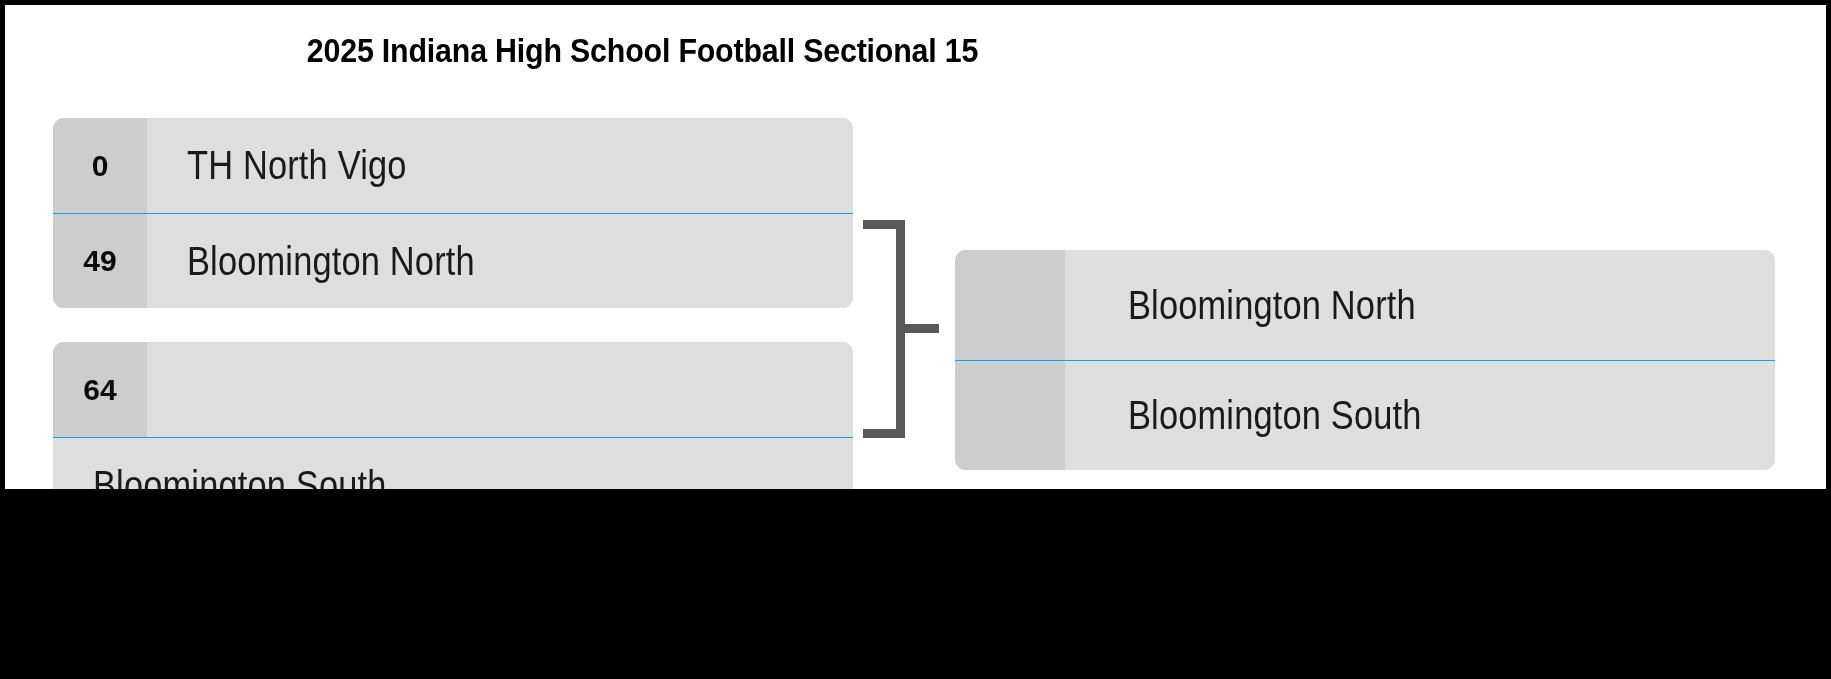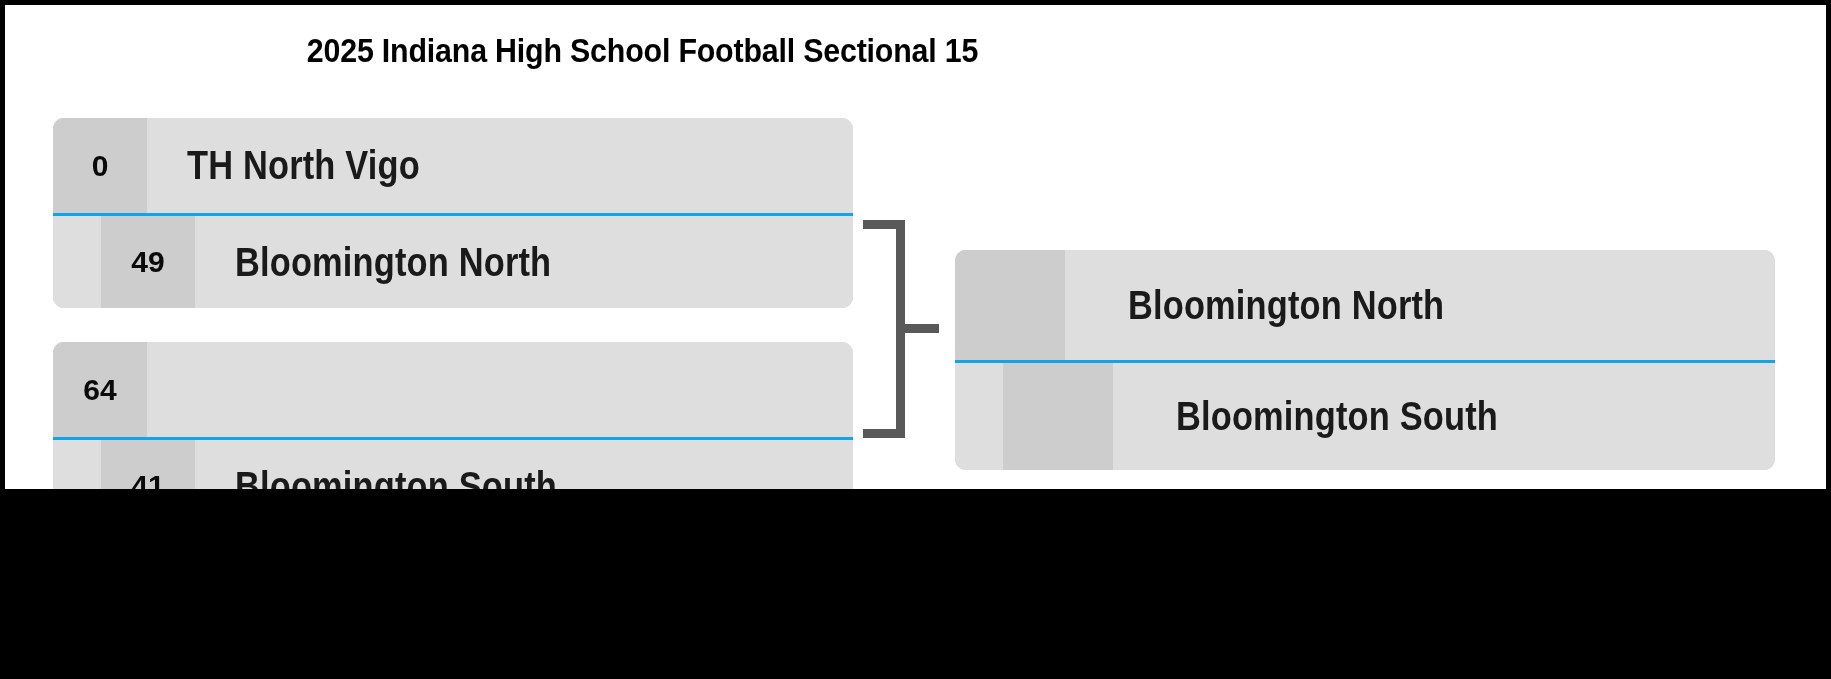--- a/index.html
+++ b/index.html
@@ -60,22 +60,21 @@
   .seed-row {
     position: relative;
     display: flex;
     align-items: center;
     background: #dedede;
     width: 100%;
     box-sizing: border-box;
   }
 
   .seed-row + .seed-row {
-    border-top: 3px solid #0ea5e9;
-    padding-left: 48px;
+    border-top: 1px solid #0ea5e9;
   }
 
   .score-cell {
     flex: 0 0 auto;
     align-self: stretch;
     background: #cdcdcd;
     display: flex;
     align-items: center;
     justify-content: center;
     box-sizing: border-box;
@@ -85,21 +84,21 @@
     color: #0a0a0a;
   }
 
   .team-cell {
     flex: 1 1 auto;
     align-self: stretch;
     display: flex;
     align-items: center;
     box-sizing: border-box;
     font-family: "Liberation Sans Narrow", "Liberation Sans", sans-serif;
-    font-weight: bold;
+    font-weight: normal;
     font-size: 40px;
     color: #1a1a1a;
     letter-spacing: 0.2px;
     white-space: nowrap;
     overflow: hidden;
     transform-origin: left center;
   }
 
   .team-text {
     display: inline-block;
@@ -158,21 +157,20 @@
       </div>
     </div>
 
     <div class="match round1" style="left:48px; top:337px; width:800px;">
 
       <div class="seed-row">
         <div class="score-cell">64</div>
       </div>
 
       <div class="seed-row">
-        <div class="score-cell">41</div>
         <div class="team-cell">
           <span class="team-text">Bloomington South</span>
         </div>
       </div>
     </div>
 
     <div class="connector" style="left:858px; top:215px; width:80px; height:218px;">
       <div class="arm-top" style="left:0;    top:0;     width:42px; height:9px;"></div>
       <div class="spine" style="left:33px; top:0;     width:9px;  height:218px;"></div>
       <div class="arm-bottom" style="left:0;    bottom:0;  width:42px; height:9px;"></div>

